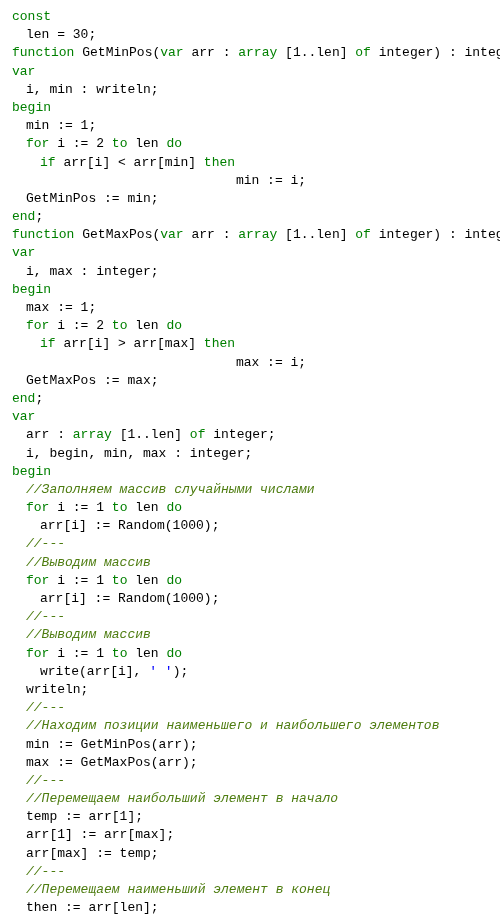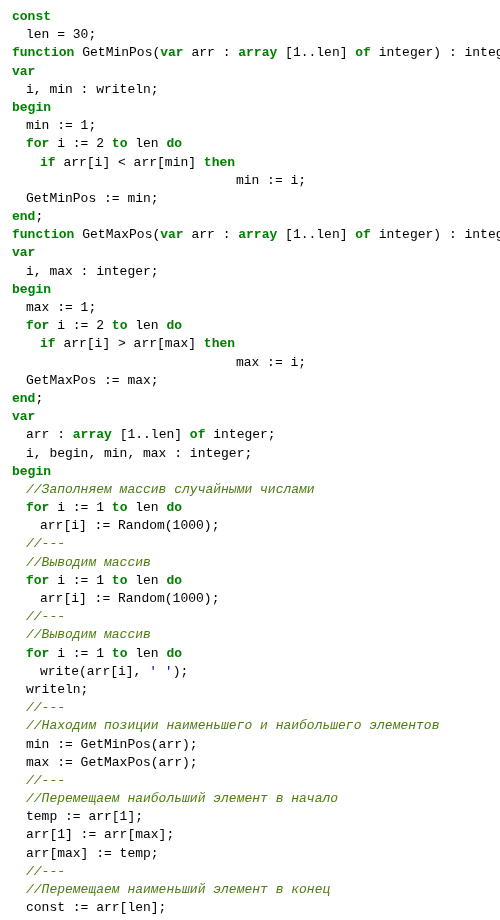--- a/index.html
+++ b/index.html
@@ -10,21 +10,21 @@
       padding: 8px 12px;
       margin: 0;
       color: #000;
       width: 500px;
       box-sizing: border-box;
     }
     .line {
       white-space: pre;
       display: block;
     }
-    .kw { color: #008000; font-weight: bold; }
+    .kw { color: #008000; font-weight: normal; }
     .i1 { padding-left: 14px; }
     .i2 { padding-left: 28px; }
     .i3 { padding-left: 42px; text-align: center; }
     .cm { color: #4d7c0f; font-style: italic; }
     .str { color: #0000ff; }
     .blank { height: 18px; }
   </style>
 </head>
 <body>
 
@@ -75,21 +75,21 @@
 <span class="line i1 cm">//Находим позиции наименьшего и наибольшего элементов</span>
 <span class="line i1">min := GetMinPos(arr);</span>
 <span class="line i1">max := GetMaxPos(arr);</span>
 <span class="line i1 cm">//---</span>
 <span class="line i1 cm">//Перемещаем наибольший элемент в начало</span>
 <span class="line i1">temp := arr[1];</span>
 <span class="line i1">arr[1] := arr[max];</span>
 <span class="line i1">arr[max] := temp;</span>
 <span class="line i1 cm">//---</span>
 <span class="line i1 cm">//Перемещаем наименьший элемент в конец</span>
-<span class="line i1">const := arr[len];</span>
+<span class="line i1">then := arr[len];</span>
 <span class="line i1">arr[len] := arr[min];</span>
 
 
 
 
 
 
 
 
 

